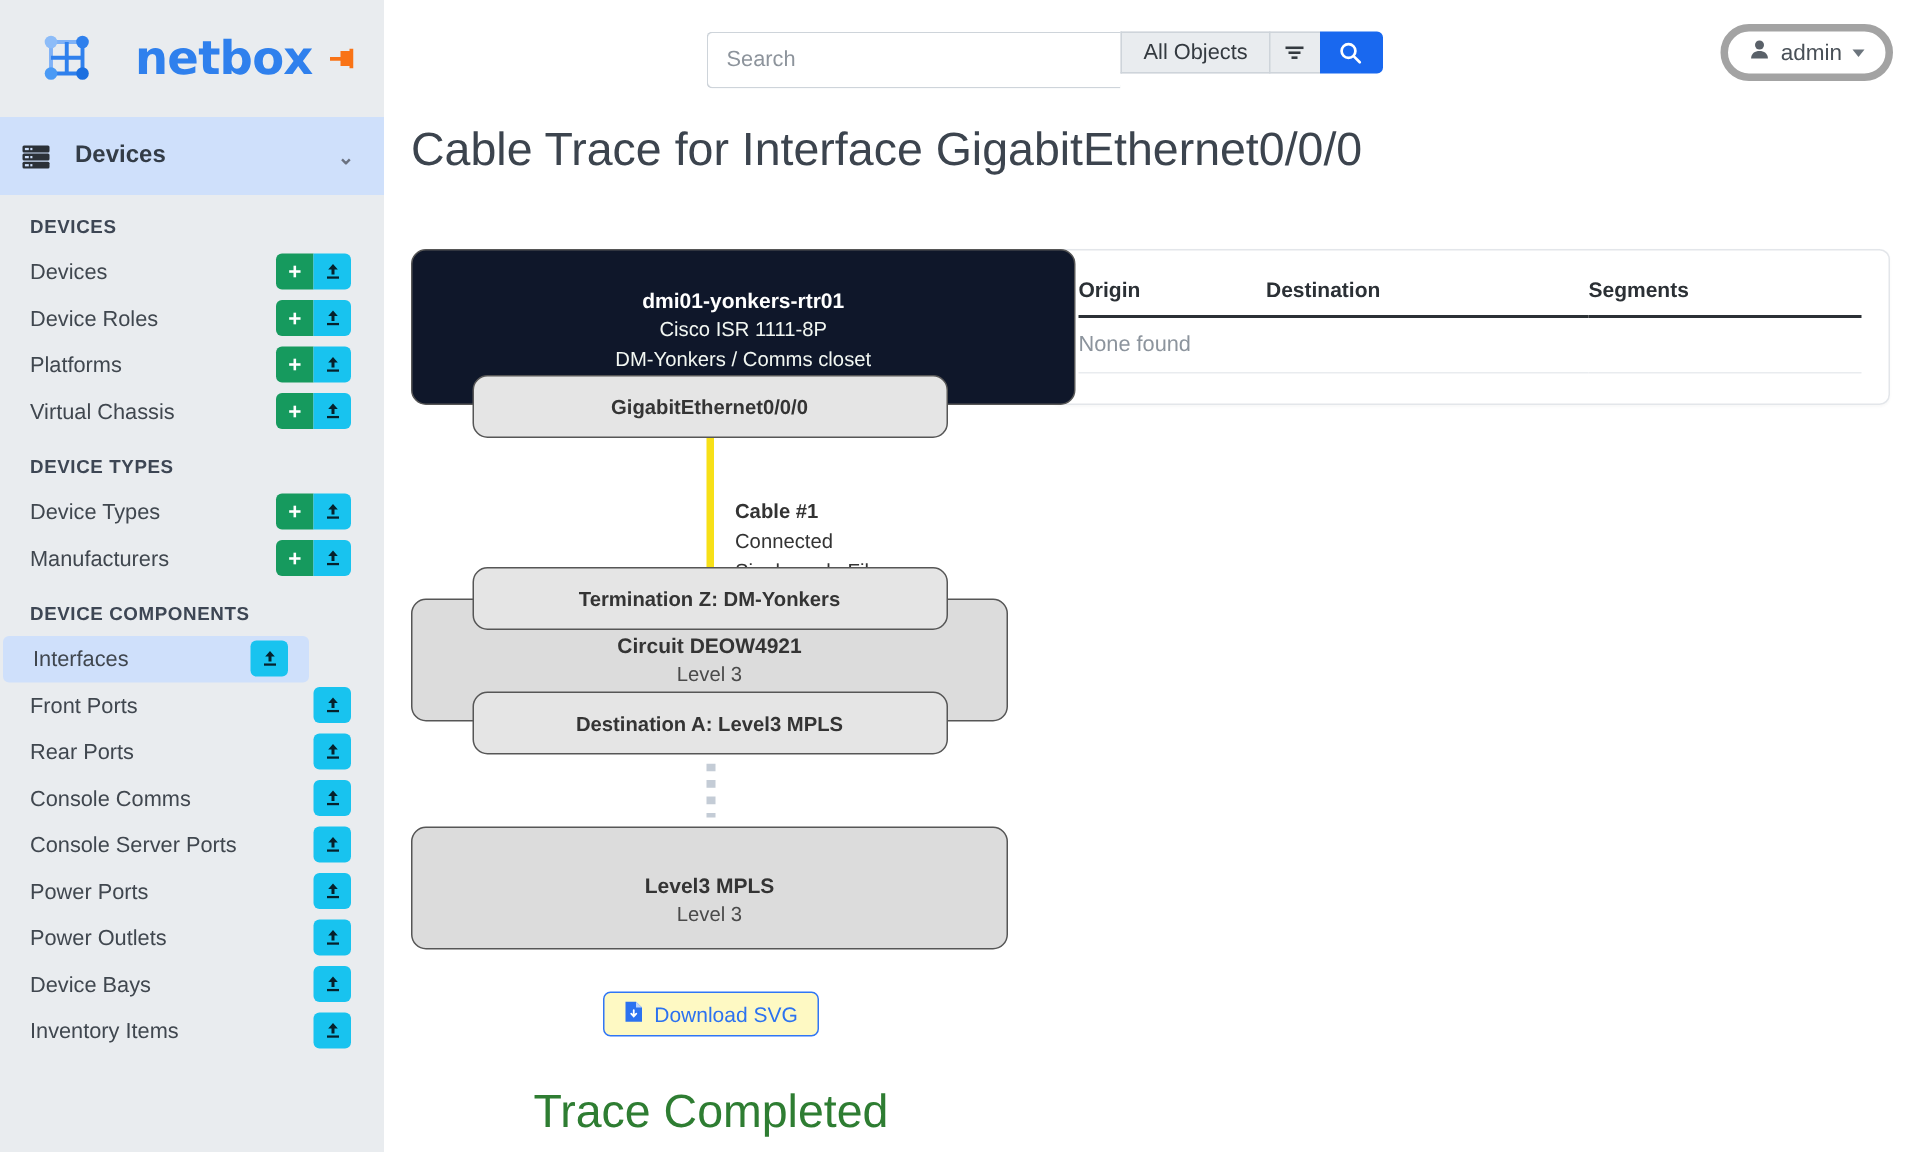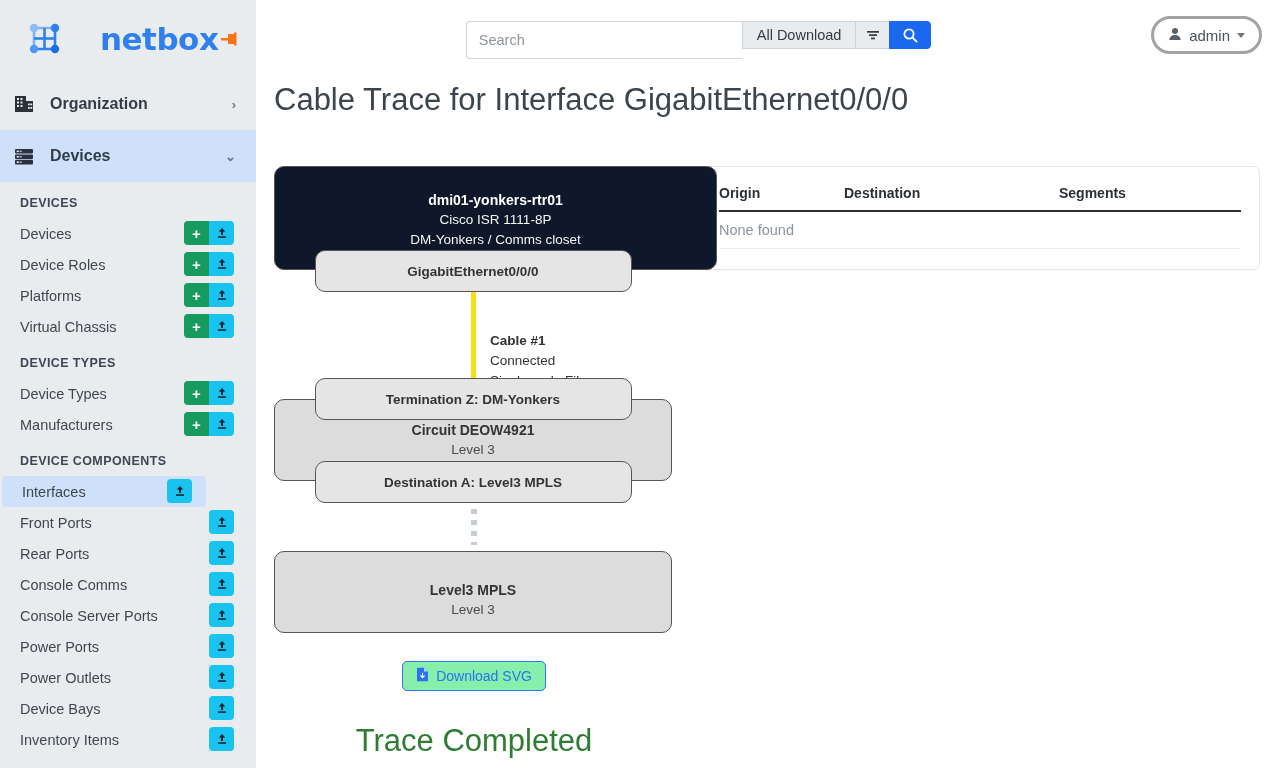--- a/index.html
+++ b/index.html
@@ -19,21 +19,21 @@
     width: 256px; min-width: 256px; height: 768px;
     background: #e9ecef;
     overflow: hidden;
     position: relative;
   }
   .brand-row {
     height: 78px;
     display: flex; align-items: center;
     padding: 0 14px 0 22px;
   }
-  .logo { display: flex; align-items: center; gap: 18px; }
+  .logo { display: flex; align-items: center; gap: 8px; }
   .logo svg { display: block; }
   .brand-word {
     font-size: 31px; font-weight: 700; color: #2f80ed;
     letter-spacing: -0.5px; margin-left: 4px;
     font-family: "DejaVu Sans", sans-serif;
   }
   .pin-btn {
     margin-left: auto; width: 26px; height: 26px;
     display: flex; align-items: center; justify-content: center;
     cursor: pointer;
@@ -120,21 +120,21 @@
     border: 1px solid #ced4da; border-right: none; cursor: pointer;
   }
   .go-btn {
     width: 42px; display: flex; align-items: center; justify-content: center;
     background: #1968ef; border: 1px solid #1968ef;
     border-radius: 0 4px 4px 0; cursor: pointer;
   }
   .user-btn {
     display: flex; align-items: center; gap: 7px;
     height: 38px; padding: 0 14px;
-    border: 3px solid #a3a3a3; border-radius: 19px;
+    border: 5px solid #a3a3a3; border-radius: 19px;
     font-size: 15px; color: #495057; cursor: pointer; background: #fff;
   }
   .caret { width:0;height:0;border-left:4.5px solid transparent;border-right:4.5px solid transparent;border-top:5.5px solid #6c757d; }
 
   .page-title {
     font-size: 31px; font-weight: 400; color: #3c444e;
     padding: 12px 0 0 18px; margin: 0;
   }
 
   .content { display: flex; padding: 48px 20px 0 18px; gap: 26px; }
@@ -206,21 +206,21 @@
     width: 6px; height: 36px;
     background-image: linear-gradient(#c4ccd6 50%, rgba(255,255,255,0) 0%);
     background-size: 6px 11px; background-repeat: repeat-y;
   }
 
   .dl-row { display: flex; justify-content: center; margin-top: 28px; }
   .dl-btn {
     display: flex; align-items: center; gap: 7px;
     height: 30px; padding: 0 13px;
     border: 1px solid #3076f5; border-radius: 5px;
-    background: #86efac; color: #2c72f0;
+    background: #fef9c3; color: #2c72f0;
     font-size: 14px; cursor: pointer;
     font-family: "Liberation Sans", sans-serif;
   }
   .trace-status {
     text-align: center; margin-top: 32px;
     font-size: 31px; color: #2e7d32; font-weight: 400;
   }
 
   
   .side-col { flex: 1; }
@@ -267,42 +267,20 @@
       </div>
       <div class="pin-btn">
         <svg width="20" height="16" viewBox="0 0 20 16">
           <rect x="8" y="3" width="7" height="10" fill="#f97316"></rect>
           <rect x="14" y="1.5" width="2.5" height="13" fill="#f97316"></rect>
           <rect x="1" y="7" width="8" height="2.5" fill="#f97316"></rect>
         </svg>
       </div>
     </div>
 
-    <div class="nav-group">
-      <span class="gicon">
-        <svg width="20" height="20" viewBox="0 0 20 20" fill="#2b3138">
-          <rect x="1" y="2" width="11" height="16"></rect>
-          <rect x="12" y="7" width="7" height="11"></rect>
-          <g fill="#e9ecef">
-            <rect x="3" y="4" width="2" height="2"></rect>
-              <rect x="6.5" y="4" width="2" height="2"></rect>
-            <rect x="3" y="7.5" width="2" height="2"></rect>
-              <rect x="6.5" y="7.5" width="2" height="2"></rect>
-            <rect x="3" y="11" width="2" height="2"></rect>
-              <rect x="6.5" y="11" width="2" height="2"></rect>
-            <rect x="14" y="9.5" width="1.8" height="1.8"></rect>
-              <rect x="16.4" y="9.5" width="1.8" height="1.8"></rect>
-            <rect x="14" y="13" width="1.8" height="1.8"></rect>
-              <rect x="16.4" y="13" width="1.8" height="1.8"></rect>
-          </g>
-        </svg>
-      </span>
-      <span class="glabel">Organization</span>
-      <span class="chev">›</span>
-    </div>
 
     <div class="nav-group active">
       <span class="gicon">
         <svg width="20" height="20" viewBox="0 0 20 20" fill="#2b3138">
           <rect x="1" y="3" width="18" height="4.6" rx="1"></rect>
           <rect x="1" y="8.4" width="18" height="4.6" rx="1"></rect>
           <rect x="1" y="13.8" width="18" height="4.6" rx="1"></rect>
           <g fill="#cfe0fb">
             <rect x="2.6" y="4.6" width="2.6" height="1.5"></rect>
               <rect x="6.2" y="4.6" width="1.4" height="1.5"></rect>
@@ -510,21 +488,21 @@
     </div>
 
   </aside>
 
   <main class="main">
 
     <div class="topbar">
       <div class="search-wrap">
         <input class="search-input" type="text" placeholder="Search" style="">
         <div class="scope-btn">
-          <span>All Download</span>
+          <span>All Objects</span>
         </div>
         <div class="filter-btn">
           <svg width="16" height="16" viewBox="0 0 16 16" fill="#343a40">
             <rect x="2" y="4" width="12" height="1.7"></rect>
             <rect x="4" y="7.3" width="8" height="1.7"></rect>
             <rect x="6" y="10.6" width="4" height="1.7"></rect>
           </svg>
         </div>
         <div class="go-btn">
           <svg width="17" height="17" viewBox="0 0 17 17">

